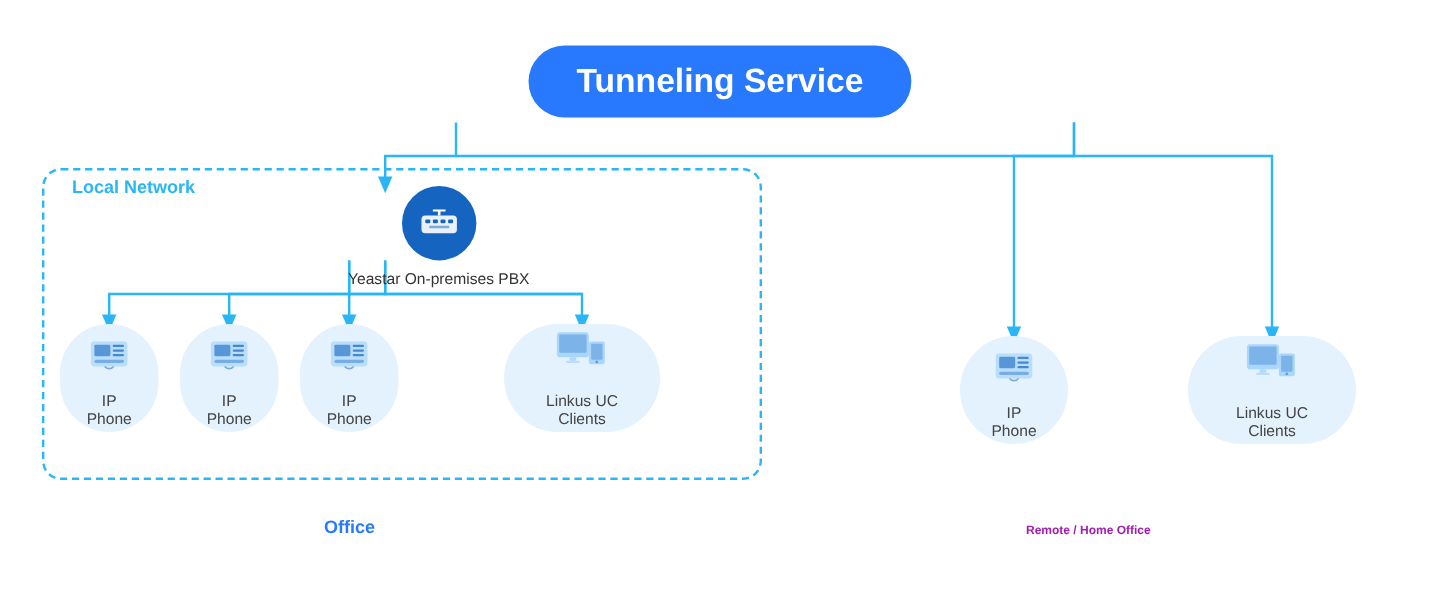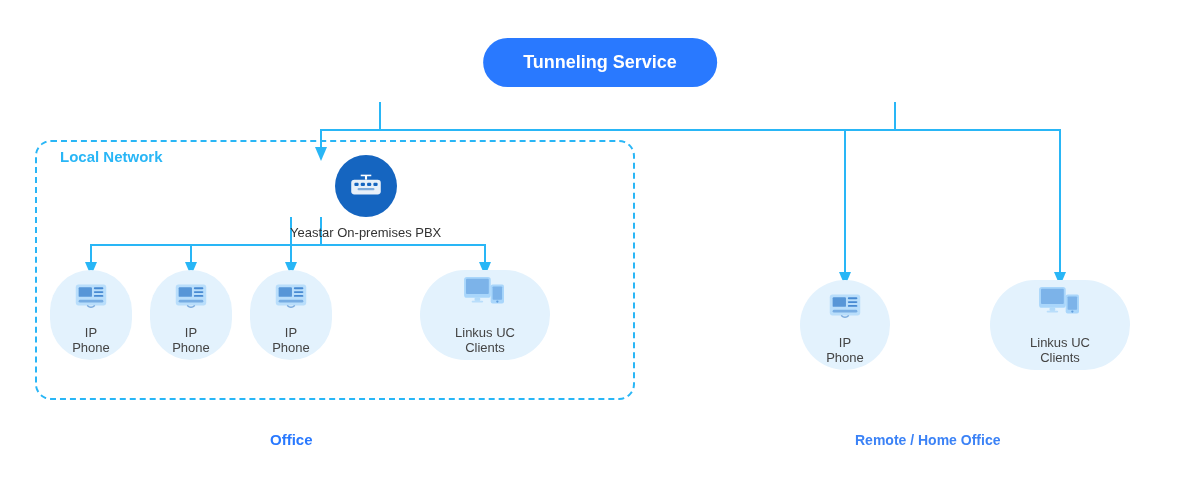--- a/index.html
+++ b/index.html
@@ -13,21 +13,21 @@
     }
 
     
     .tunneling-badge {
       position: absolute;
       top: 38px;
       left: 50%;
       transform: translateX(-50%);
       background: #2979FF;
       color: #fff;
-      font-size: 18px;
+      font-size: 28px;
       font-weight: 600;
       padding: 14px 40px;
       border-radius: 40px;
       white-space: nowrap;
       z-index: 10;
     }
 
     
     .lines-svg {
       position: absolute;
@@ -126,22 +126,22 @@
       font-size: 15px;
       font-weight: 600;
       z-index: 10;
     }
 
     
     .remote-label {
       position: absolute;
       bottom: 52px;
       left: 855px;
-      color: #3b82f6;
-      font-size: 14px;
+      color: #a21caf;
+      font-size: 10px;
       font-weight: 600;
       z-index: 10;
     }
 
     
     .icon-phone svg, .icon-monitor svg { width: 38px; height: 38px; }
   </style>
 </head>
 <body>
 

